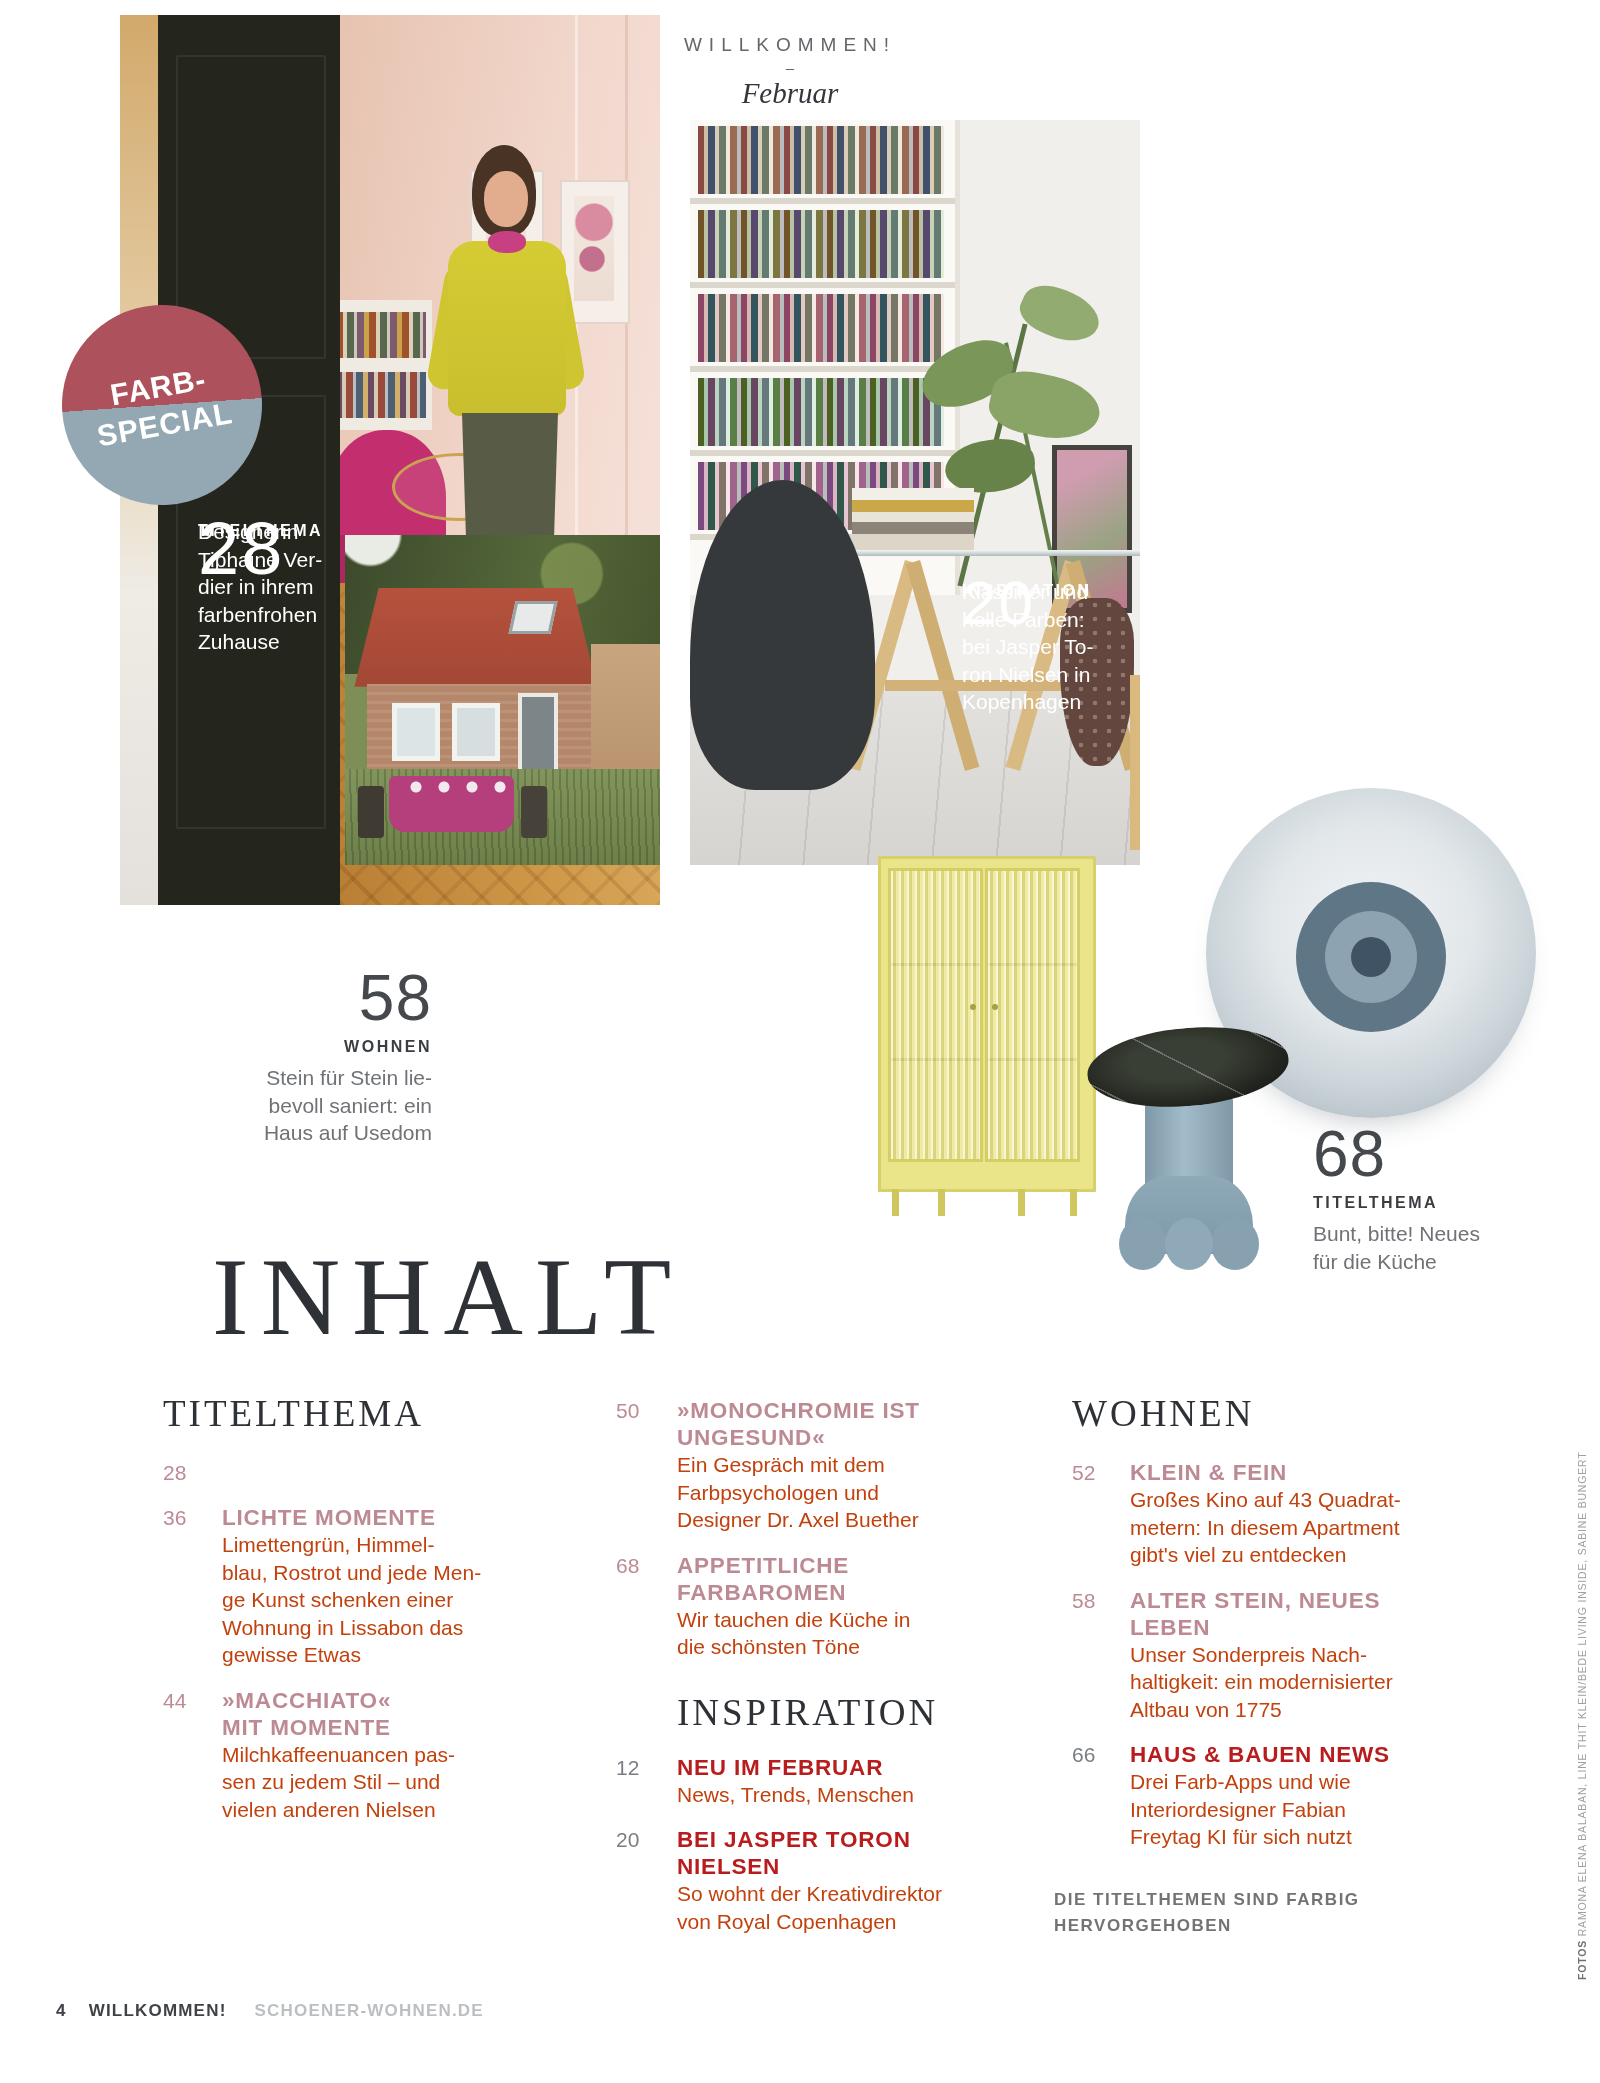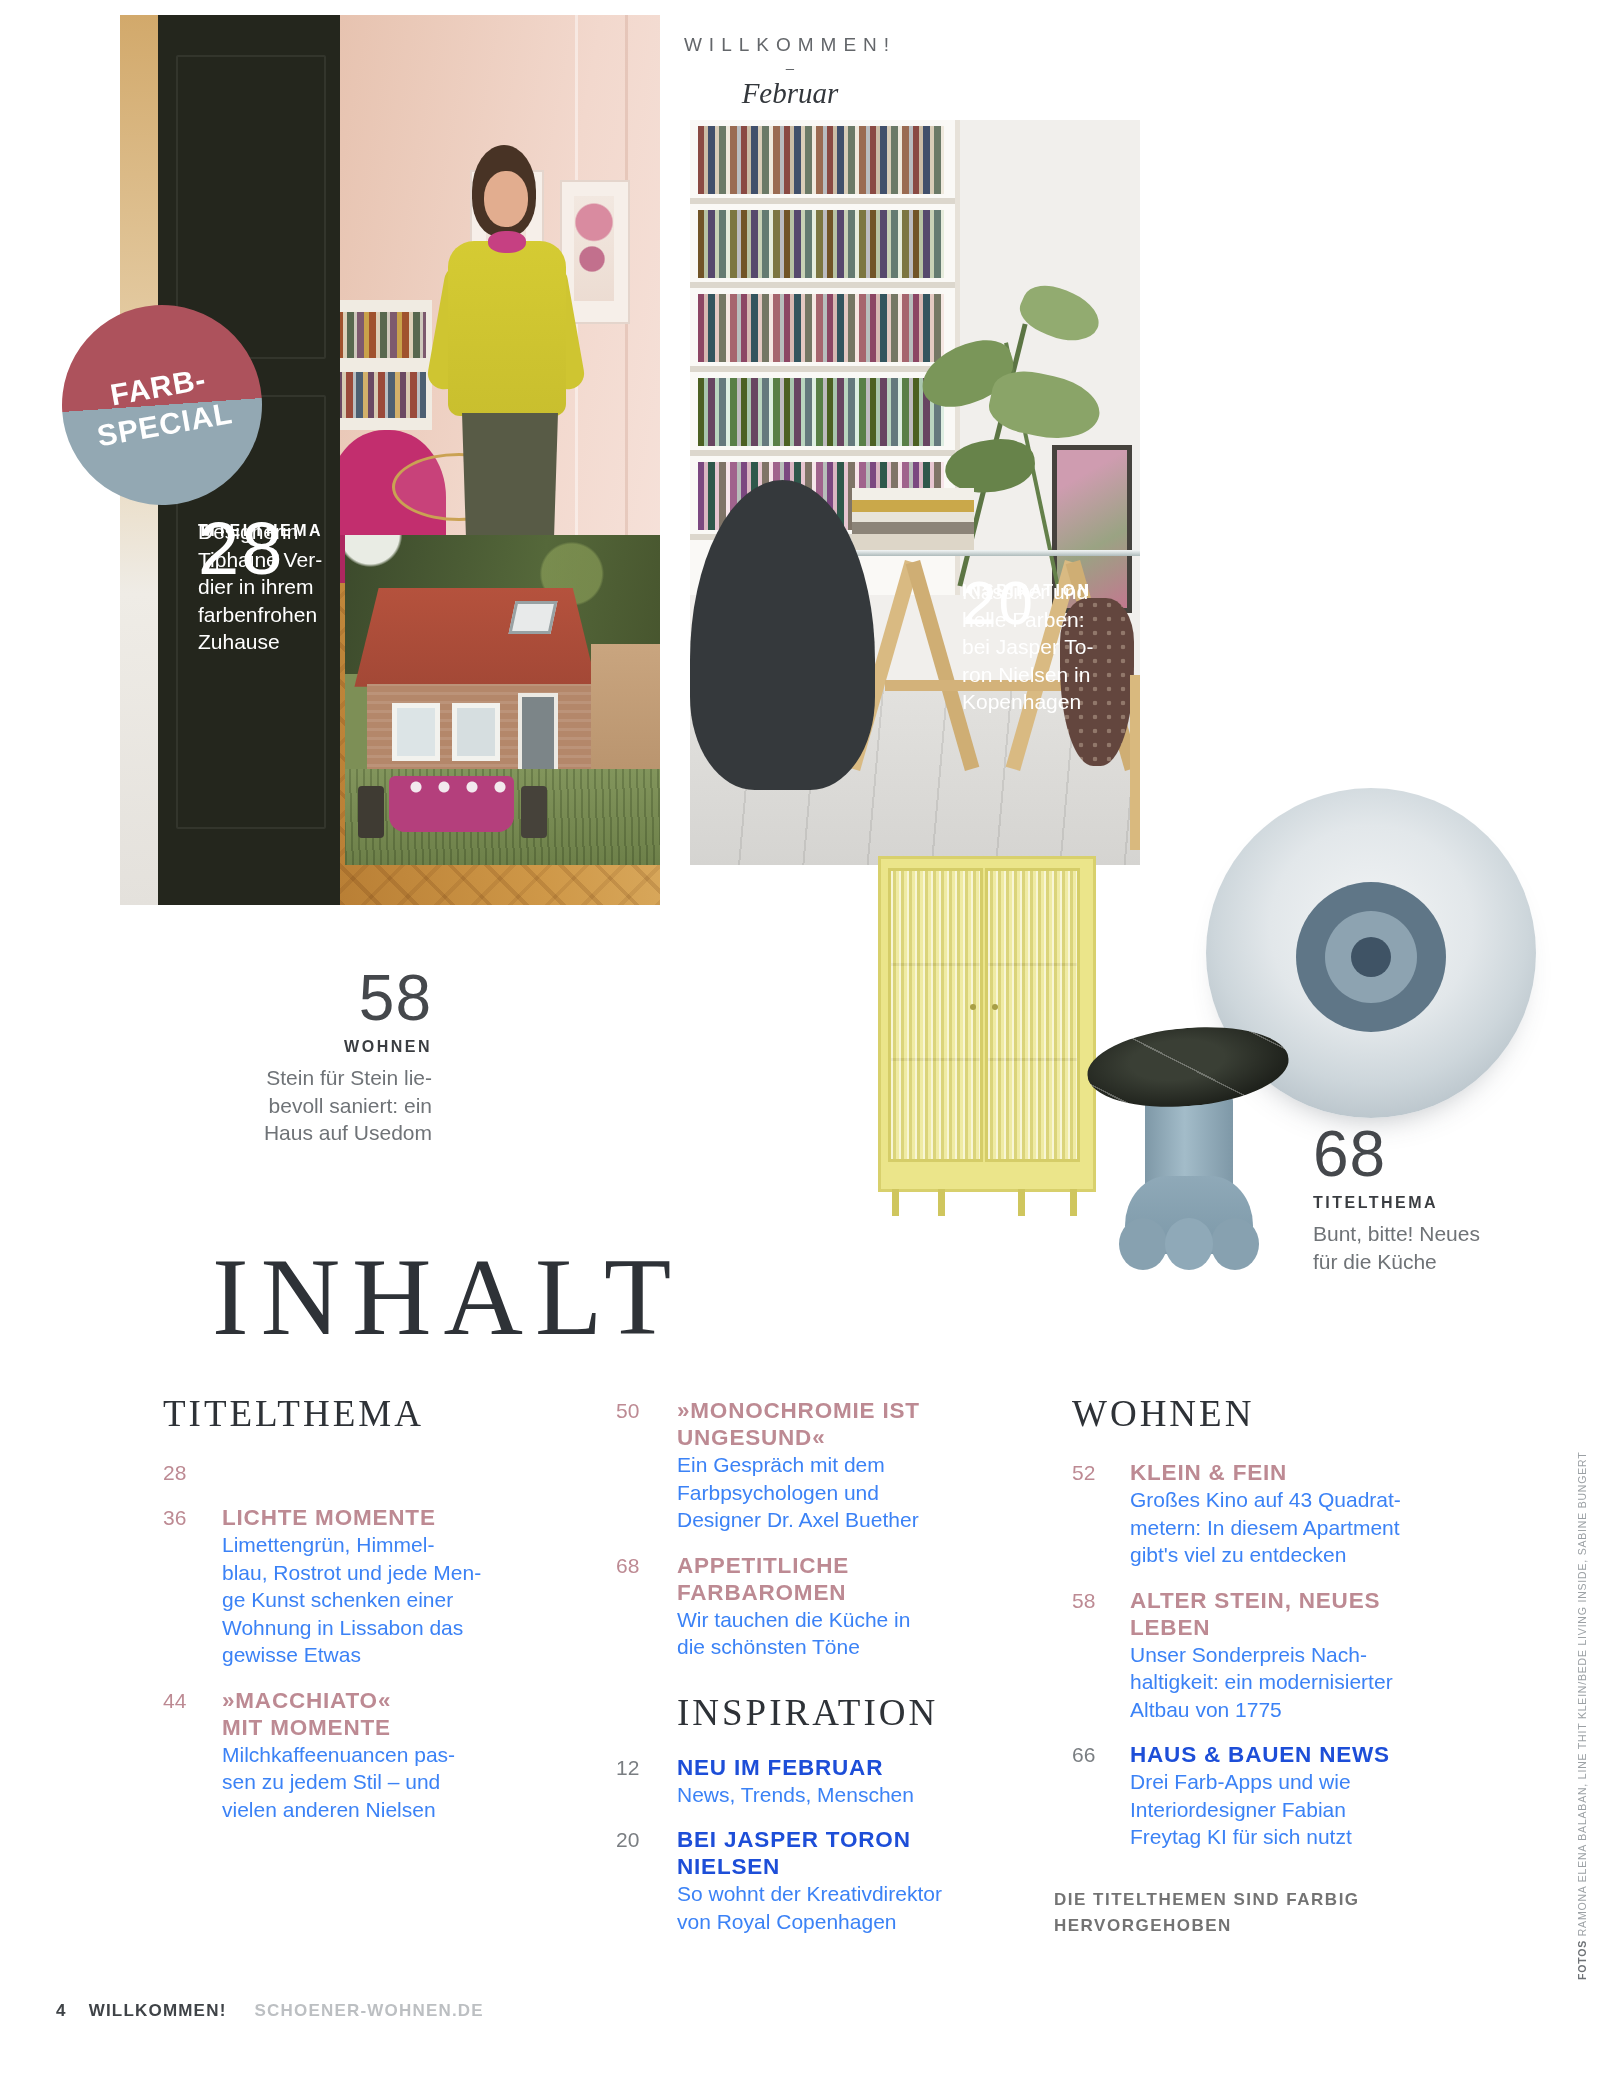--- a/index.html
+++ b/index.html
@@ -158,23 +158,23 @@
   .serif-h{font-size:37px;letter-spacing:3px;margin:0 0 24px 0;font-weight:400;color:#2e3237;
     font-family:"Liberation Serif","DejaVu Serif",serif;}
   .toc{position:absolute;top:1392px;}
   .toc-1{left:163px;width:350px;}
   .toc-2{left:616px;width:365px;padding-top:5px;}
   .toc-3{left:1072px;width:400px;}
   .item{display:flex;margin-bottom:18px;}
   .inum{flex:none;font-size:21px;line-height:27px;color:#7a7e82;}
   .toc-1 .inum{width:59px;} .toc-2 .inum{width:61px;} .toc-3 .inum{width:58px;}
   .inum.hl{color:#bd8a93;}
-  .ititle{font-size:22.5px;line-height:27px;font-weight:700;letter-spacing:.8px;color:#1d4ed8;white-space:pre-line;}
+  .ititle{font-size:22.5px;line-height:27px;font-weight:700;letter-spacing:.8px;color:#b91c1c;white-space:pre-line;}
   .ititle.hl{color:#bd8a93;}
-  .itext{font-size:21px;line-height:27.5px;color:#3b82f6;white-space:pre-line;}
+  .itext{font-size:21px;line-height:27.5px;color:#c2410c;white-space:pre-line;}
   .mid-h{margin:30px 0 20px 61px;}
   .note{margin-left:-18px;margin-top:36px;font-size:17px;font-weight:700;letter-spacing:1.5px;
     color:#737373;line-height:26px;white-space:pre-line;}
 
   
   .footer{left:56px;top:2001px;display:flex;align-items:baseline;font-size:17px;letter-spacing:1.2px;}
   .footer .f-page{font-weight:700;color:#3f4347;}
   .footer .f-sec{font-weight:700;color:#3f4347;margin-left:22px;}
   .footer .f-site{color:#bcbfc2;margin-left:28px;font-weight:700;}
 

